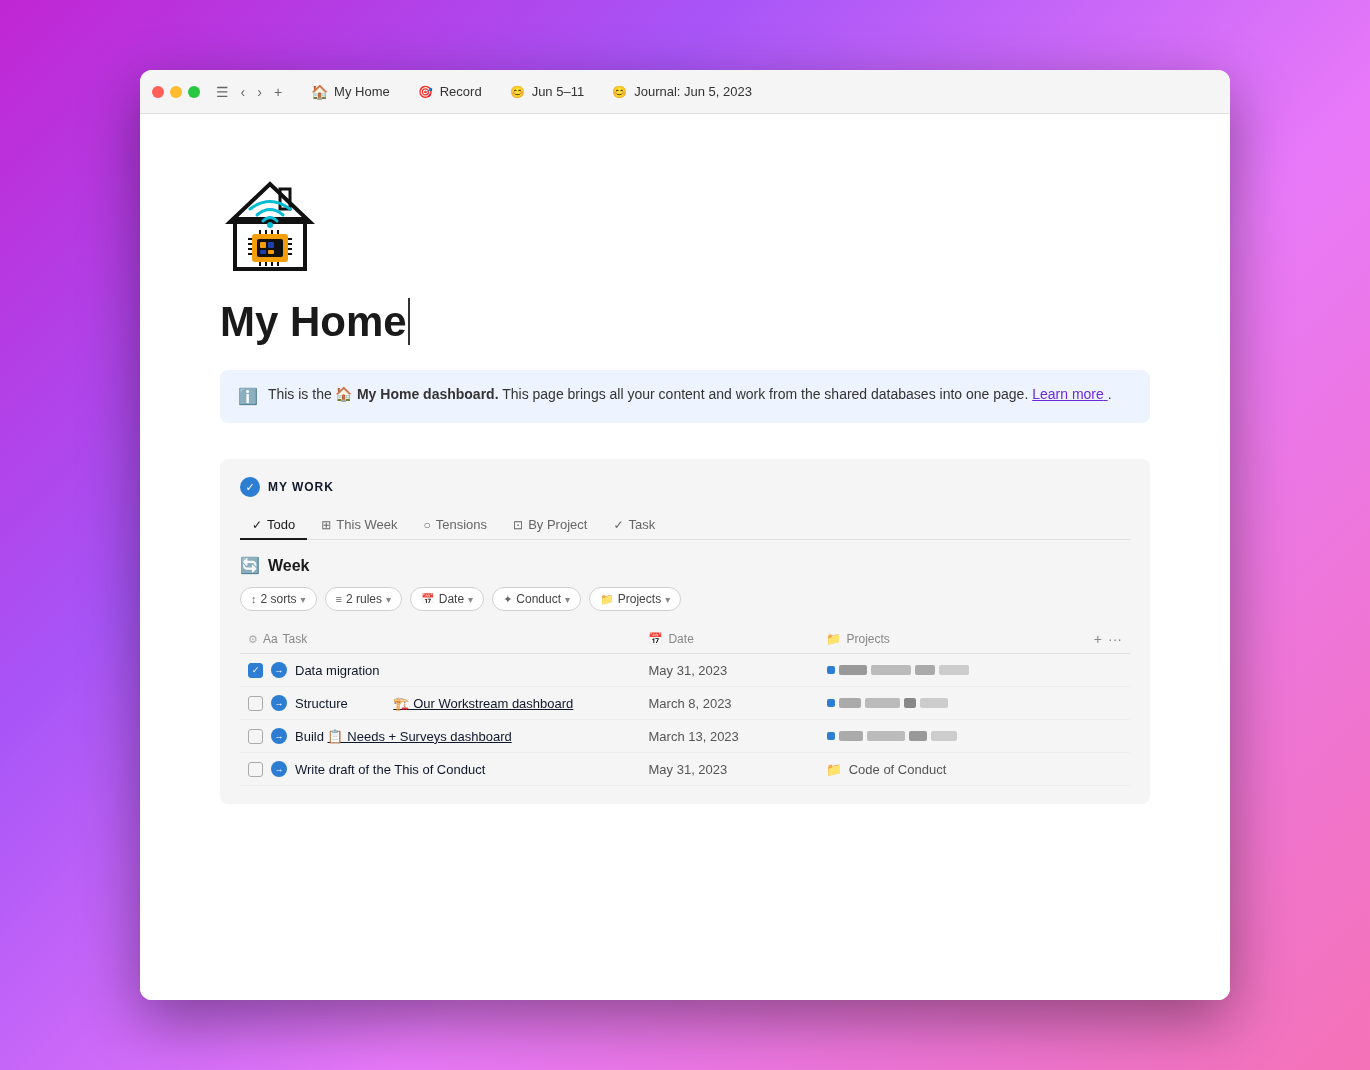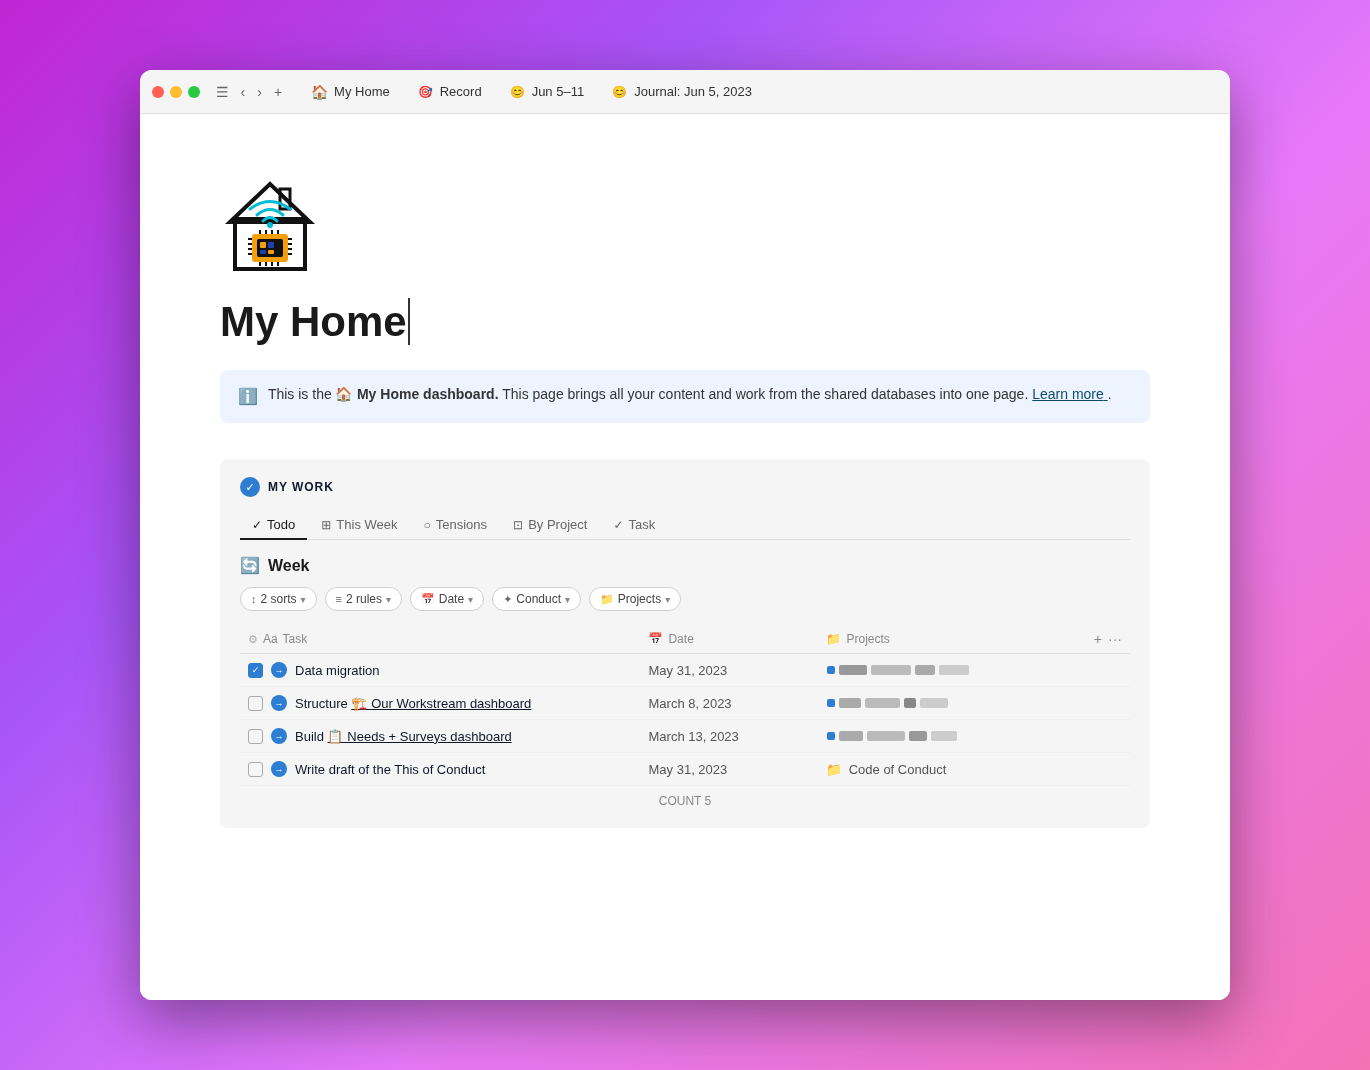--- a/index.html
+++ b/index.html
@@ -131,21 +131,21 @@
       color: #333;
       line-height: 1.5;
     }
     .info-icon {
       color: #4a90e2;
       font-size: 16px;
       margin-top: 1px;
       flex-shrink: 0;
     }
     .info-link {
-      color: #0c4a6e;
+      color: #6d28d9;
       text-decoration: underline;
       cursor: pointer;
     }
     
     .section {
       background: #f5f5f5;
       border-radius: 8px;
       padding: 18px 20px;
     }
     .section-header {
@@ -579,21 +579,21 @@
               </div>
             </td>
           </tr>
 
           <tr>
             <td class="col-task">
               <div class="task-cell">
                 <div class="task-checkbox"></div>
                 <div class="task-arrow">→</div>
                 <span class="task-name">
-                  Structure <span class="page-link" style="cursor:pointer;text-decoration:underline;">🏗️ Our Workstream dashboard</span>
+                  Structure <span class="page-link" style="cursor:pointer;text-decoration:underline;margin-left:42px;">🏗️ Our Workstream dashboard</span>
                 </span>
               </div>
             </td>
             <td class="col-date">March 8, 2023</td>
             <td class="col-projects">
               <div class="project-tags">
                 <div class="project-tag-blue"></div>
                 <div class="project-tag-bar" style="width:22px;background:#aaa;"></div>
                 <div class="project-tag-bar" style="width:35px;background:#bbb;"></div>
                 <div class="project-tag-bar" style="width:12px;background:#888;"></div>
@@ -636,19 +636,15 @@
             <td class="col-projects">
               <div class="project-folder">
                 <span class="project-folder-icon">📁</span>
                 <span>Code of Conduct</span>
               </div>
             </td>
           </tr>
         </tbody>
       </table>
 
-      <div class="count-row">
-        <span>COUNT</span>
-        <span>5</span>
-      </div>
     </div>
   </div>
 </div>
 
 </body></html>

